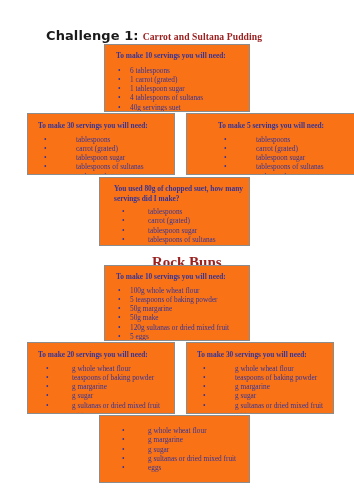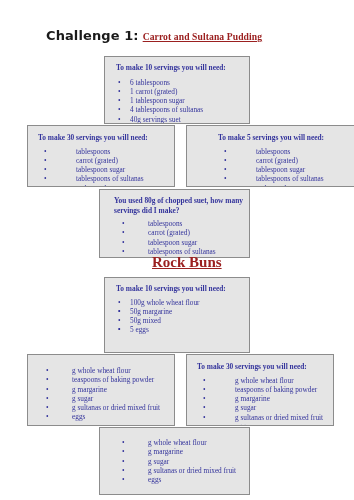--- a/index.html
+++ b/index.html
@@ -34,42 +34,40 @@
     color: #1a1a1a;
     font-family: "DejaVu Sans", sans-serif;
     font-weight: bold;
     font-size: 13px;
   }
   .challenge-heading .recipe {
     color: #9b2020;
     font-family: "Liberation Serif", serif;
     font-weight: bold;
     font-size: 9.6px;
-    text-decoration: underline;
     margin-left: 4px;
   }
 
   
   .section-heading {
     position: absolute;
     color: #9b2020;
     font-weight: bold;
     font-size: 15px;
     text-decoration: underline;
     white-space: nowrap;
   }
 
   
   .box {
     position: absolute;
     border: 1px solid #8c8c8c;
-    background: #e5e5e5;
+    background: #f97316;
     box-sizing: border-box;
     overflow: hidden;
-    margin-top: 12px;
   }
   .box-title {
     color: #34349c;
     font-weight: bold;
     font-size: 7.4px;
     line-height: 9.5px;
     margin: 0;
     padding: 0;
     white-space: nowrap;
   }
@@ -175,29 +173,30 @@
     </ul>
   </div>
 
   <div class="section-heading" style="left:152px; top:254px;">Rock Buns</div>
 
   <div class="box pad-a" style="left:104px; top:265px; width:146px; height:76px;">
     <div class="box-title">To make 10 servings you will need:</div>
     <div class="gap-sm"></div>
     <ul class="box-list tight">
       <li><span class="bullet">•</span><span class="txt">100g whole wheat flour</span></li>
-      <li><span class="bullet">•</span></li>
+      <li><span class="bullet">•</span><span class="txt">5 teaspoons of baking powder</span></li>
       <li><span class="bullet">•</span><span class="txt">50g margarine</span></li>
-      <li><span class="bullet">•</span><span class="txt">50g mixed</span></li>
-      <li><span class="bullet">•</span></li>
+      <li><span class="bullet">•</span><span class="txt">50g make</span></li>
+      <li><span class="bullet">•</span><span class="txt">120g sultanas or dried mixed fruit</span></li>
       <li><span class="bullet">•</span><span class="txt">5 eggs</span></li>
     </ul>
   </div>
 
   <div class="box pad-b" style="left:27px; top:342px; width:148px; height:72px;">
+    <div class="box-title">To make 20 servings you will need:</div>
     <div class="gap-sm"></div>
     <ul class="box-list wide2">
       <li><span class="bullet">•</span><span class="txt">g whole wheat flour</span></li>
       <li><span class="bullet">•</span><span class="txt">teaspoons of baking powder</span></li>
       <li><span class="bullet">•</span><span class="txt">g margarine</span></li>
       <li><span class="bullet">•</span><span class="txt">g sugar</span></li>
       <li><span class="bullet">•</span><span class="txt">g sultanas or dried mixed fruit</span></li>
       <li><span class="bullet">•</span><span class="txt">eggs</span></li>
     </ul>
   </div>

